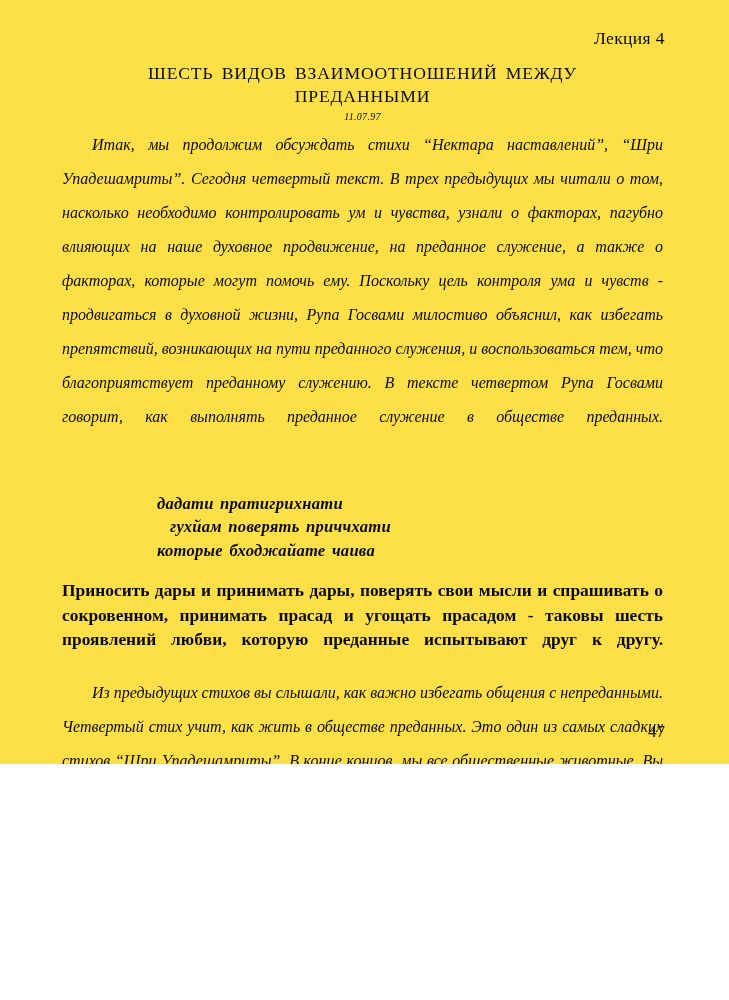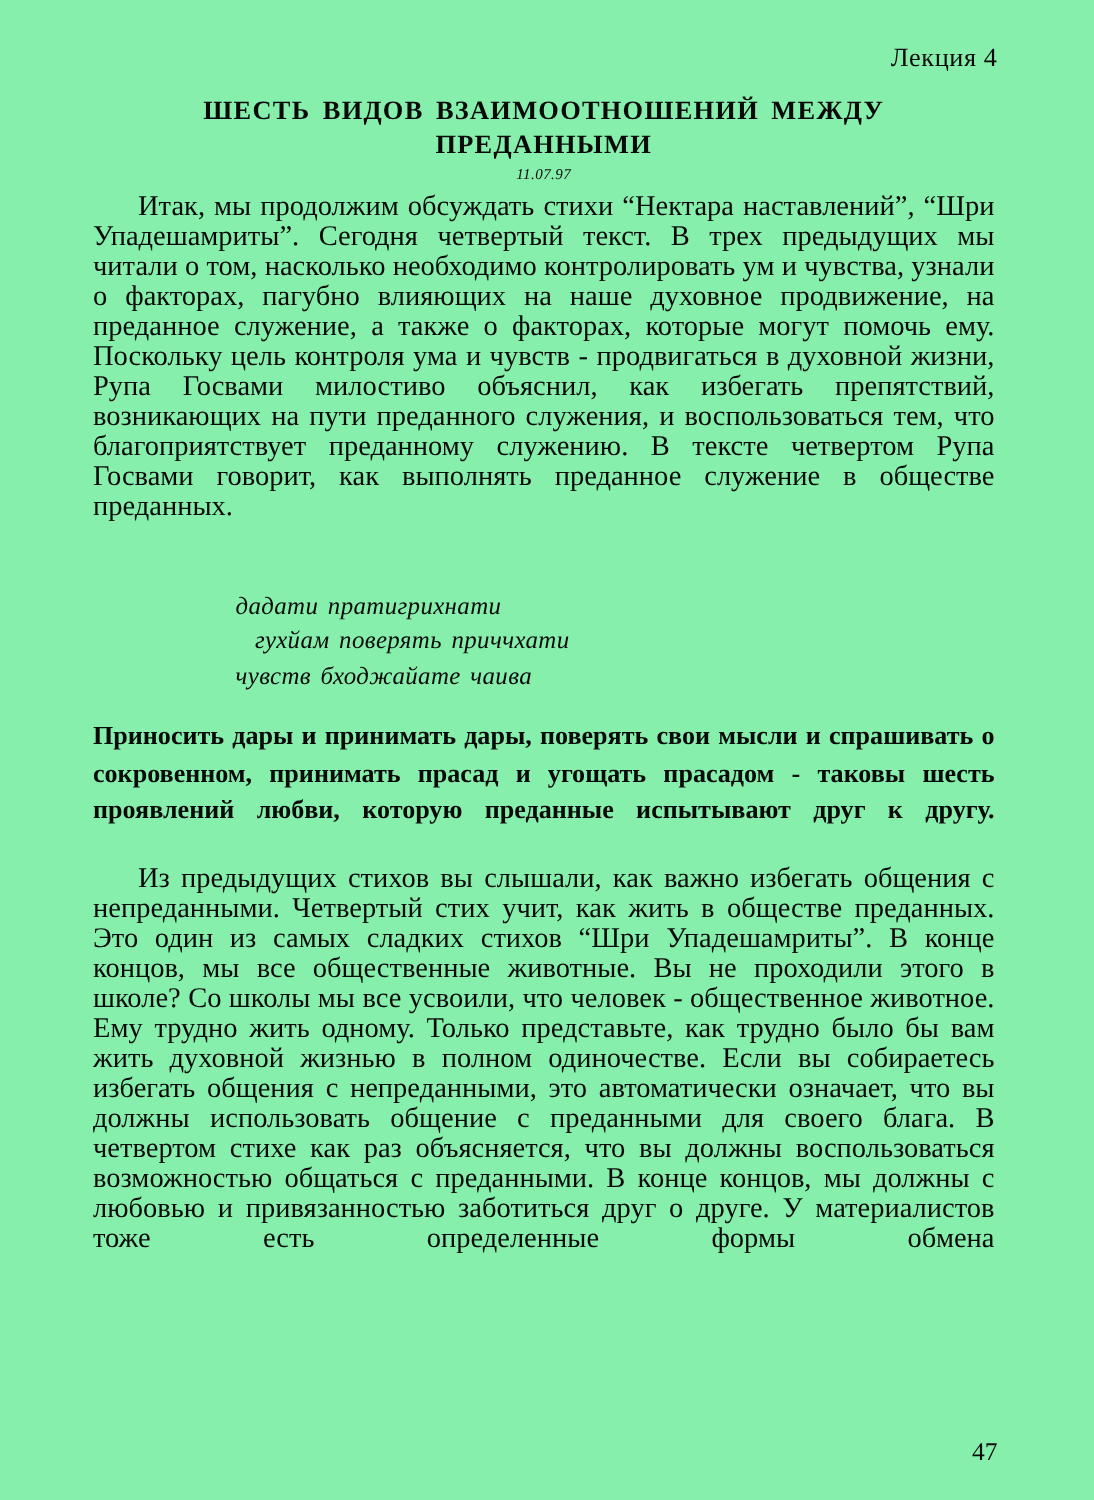--- a/index.html
+++ b/index.html
@@ -8,22 +8,22 @@
     padding: 0;
     background: #ffffff;
   }
   body {
     font-family: "Liberation Serif", "DejaVu Serif", serif;
     color: #0a0a0a;
   }
   .page {
     position: relative;
     width: 729px;
-    height: 1000px;
-    background: #86efac;
+    height: 764px;
+    background: #fde047;
     overflow: hidden;
     box-sizing: border-box;
   }
   
   .running-head {
     position: absolute;
     top: 28px;
     right: 64px;
     font-size: 17.5px;
     letter-spacing: 0.4px;
@@ -36,52 +36,53 @@
     top: 62px;
     width: 601px;
   }
   
   .title-block {
     text-align: center;
     margin: 0 0 6px 0;
   }
   .doc-title {
     font-size: 17.6px;
-    font-weight: bold;
+    font-weight: normal;
     letter-spacing: 0.85px;
     line-height: 1.28;
     margin: 0;
     padding: 0 22px;
     word-spacing: 3px;
   }
   .doc-date {
     font-style: italic;
     font-weight: normal;
     font-size: 10px;
     letter-spacing: 0.3px;
     margin: 4px 0 0 0;
     padding: 0;
   }
   
   p.body-par {
     margin: 0;
-    font-size: 19px;
-    line-height: 20px;
+    font-size: 16px;
+    line-height: 34px;
     text-align: justify;
     text-indent: 30px;
     hyphens: none;
+    font-style: italic;
   }
   .gap-before-par1 { margin-top: 22px; }
   .gap-before-par3 { margin-top: 23px; }
   
   .verse {
     margin: 24px 0 16px 0;
     padding-left: 95px;
     font-style: italic;
-    font-weight: normal;
+    font-weight: bold;
     font-size: 16.6px;
     line-height: 23.4px;
     letter-spacing: 0.25px;
     word-spacing: 2px;
   }
   .verse-line { margin: 0; white-space: nowrap; }
   .verse-line.indent { padding-left: 13px; }
   
   p.translation {
     margin: 14px 0 0 0;
@@ -119,21 +120,21 @@
     <div class="title-block">
       <h1 class="doc-title">ШЕСТЬ ВИДОВ ВЗАИМООТНОШЕНИЙ МЕЖДУ ПРЕДАННЫМИ</h1>
       <div class="doc-date">11.07.97</div>
     </div>
 
     <p class="body-par gap-before-par1">Итак, мы продолжим обсуждать стихи “Нектара наставлений”, “Шри Упадешамриты”. Сегодня четвертый текст. В трех предыдущих мы читали о том, насколько необходимо контролировать ум и чувства, узнали о факторах, пагубно влияющих на наше духовное продвижение, на преданное служение, а также о факторах, которые могут помочь ему. Поскольку цель контроля ума и чувств - продвигаться в духовной жизни, Рупа Госвами милостиво объяснил, как избегать препятствий, возникающих на пути преданного служения, и воспользоваться тем, что благоприятствует преданному служению. В тексте четвертом Рупа Госвами говорит, как выполнять преданное служение в обществе преданных.</p>
 
     <div class="verse">
       <div class="verse-line">дадати пратигрихнати</div>
       <div class="verse-line indent">гухйам поверять приччхати</div>
-      <div class="verse-line">чувств бходжайате чаива</div>
+      <div class="verse-line">которые бходжайате чаива</div>
     </div>
 
     <p class="translation">Приносить дары и принимать дары, поверять свои мысли и спрашивать о сокровенном, принимать прасад и угощать прасадом - таковы шесть проявлений любви, которую преданные испытывают друг к другу.</p>
 
     <p class="body-par gap-before-par3">Из предыдущих стихов вы слышали, как важно избегать общения с непреданными. Четвертый стих учит, как жить в обществе преданных. Это один из самых сладких стихов “Шри Упадешамриты”. В конце концов, мы все общественные животные. Вы не проходили этого в школе? Со школы мы все усвоили, что человек - общественное животное. Ему трудно жить одному. Только представьте, как трудно было бы вам жить духовной жизнью в полном одиночестве. Если вы собираетесь избегать общения с непреданными, это автоматически означает, что вы должны использовать общение с преданными для своего блага. В четвертом стихе как раз объясняется, что вы должны воспользоваться возможностью общаться с преданными. В конце концов, мы должны с любовью и привязанностью заботиться друг о друге. У материалистов тоже есть определенные формы обмена</p>
 
   </div>
 
   <div class="folio">47</div>
 

